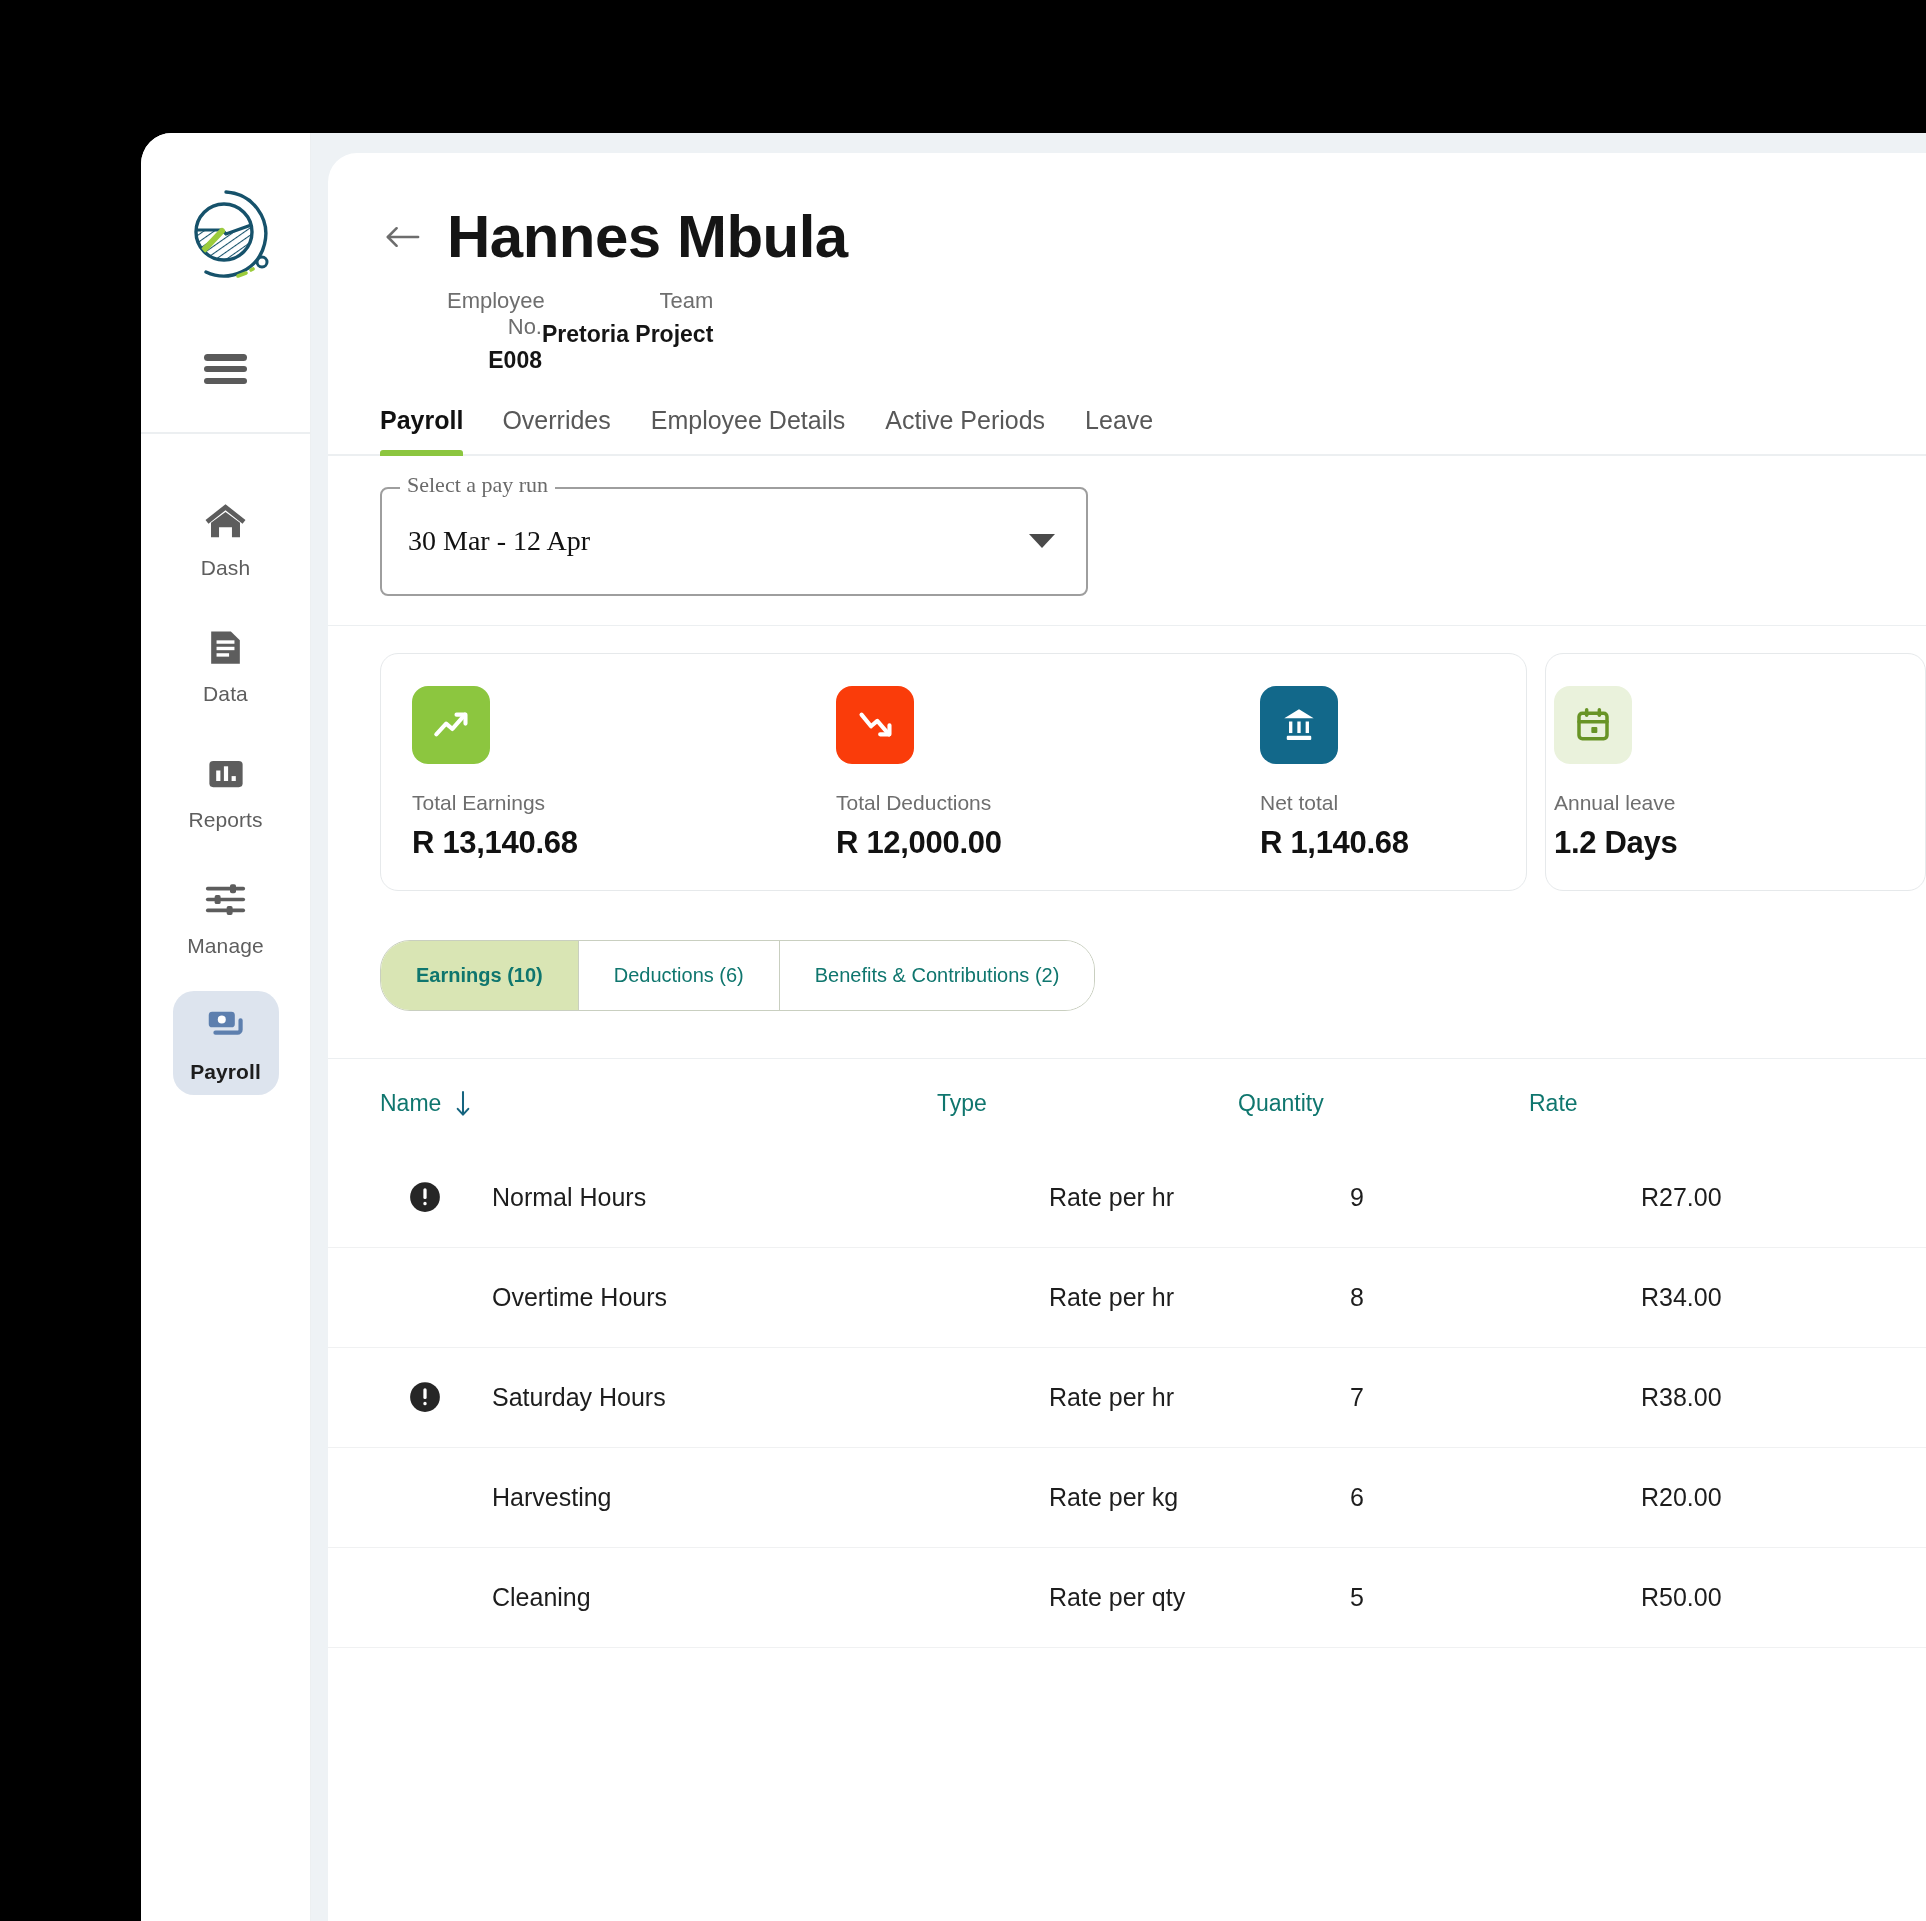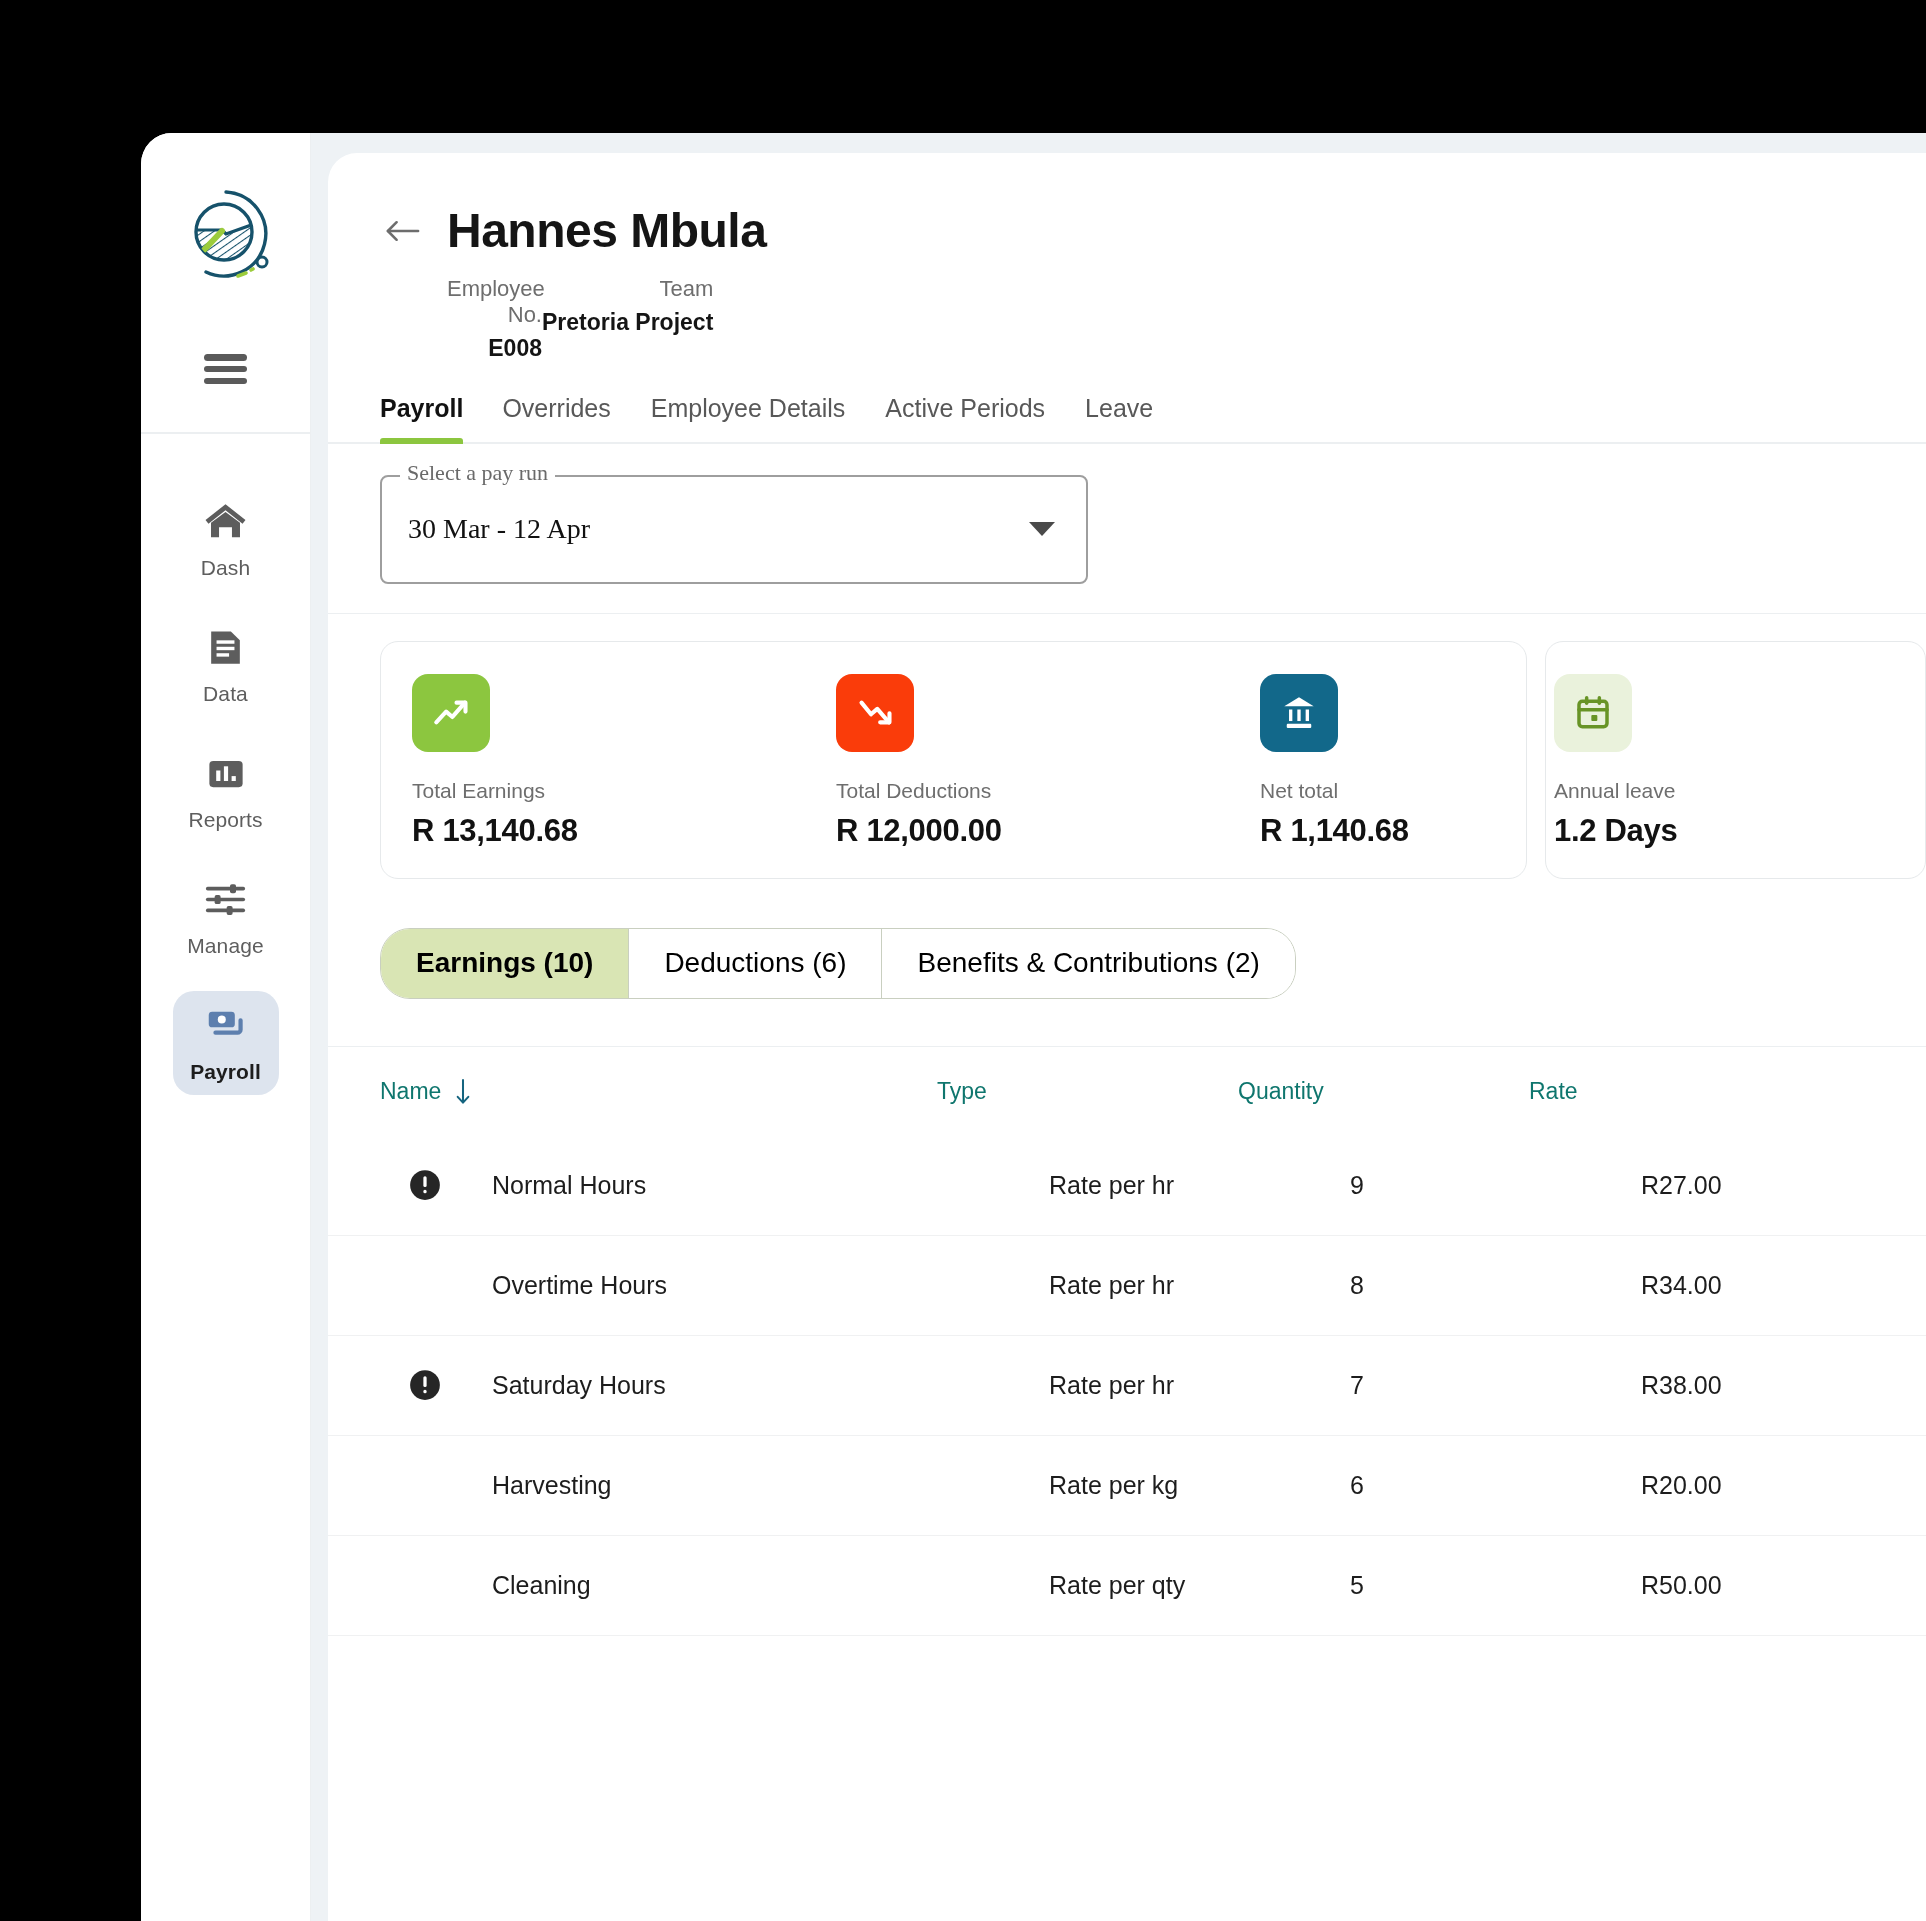--- a/index.html
+++ b/index.html
@@ -81,21 +81,21 @@
   }
 
   
   .page-header { padding: 54px 0 0 52px; }
   .title-row { display: flex; align-items: center; gap: 23px; }
   .back-btn {
     width: 44px; height: 40px; display: flex; align-items: center; justify-content: center;
     cursor: pointer; background: none; border: none;
   }
   .back-btn svg { display: block; }
-  .page-title { font-size: 48px; font-weight: 700; color: #151515; letter-spacing: -0.5px; line-height: 1; }
+  .page-title { font-size: 60px; font-weight: 700; color: #151515; letter-spacing: -0.5px; line-height: 1; }
 
   .meta-row { display: flex; padding-left: 67px; margin-top: 21px; text-align: right; }
   .meta-block { display: flex; flex-direction: column; gap: 7px; }
   .meta-block.mb-emp { width: 95px; }
   .meta-label { font-size: 22px; color: #6e6e6e; line-height: 1.2; }
   .meta-value { font-size: 23px; color: #151515; font-weight: 700; line-height: 1.2; }
 
   
   .tabs-bar {
     margin-top: 31px;
@@ -175,21 +175,21 @@
   .segment-section { padding: 49px 0 0 52px; }
   .segmented {
     display: inline-flex;
     border: 1.5px solid #c9cfc0;
     border-radius: 30px;
     overflow: hidden;
     height: 71px;
   }
   .segment {
     display: flex; align-items: center; justify-content: center;
-    font-size: 28px; color: #000000;
+    font-size: 20px; color: #0f766e;
     padding: 0 35px;
     cursor: pointer;
     border-right: 1.5px solid #c9cfc0;
     background: #ffffff;
     white-space: nowrap;
   }
   .segment:last-child { border-right: none; }
   .segment.active { background: #d9e5b4; font-weight: 700; }
 
   

